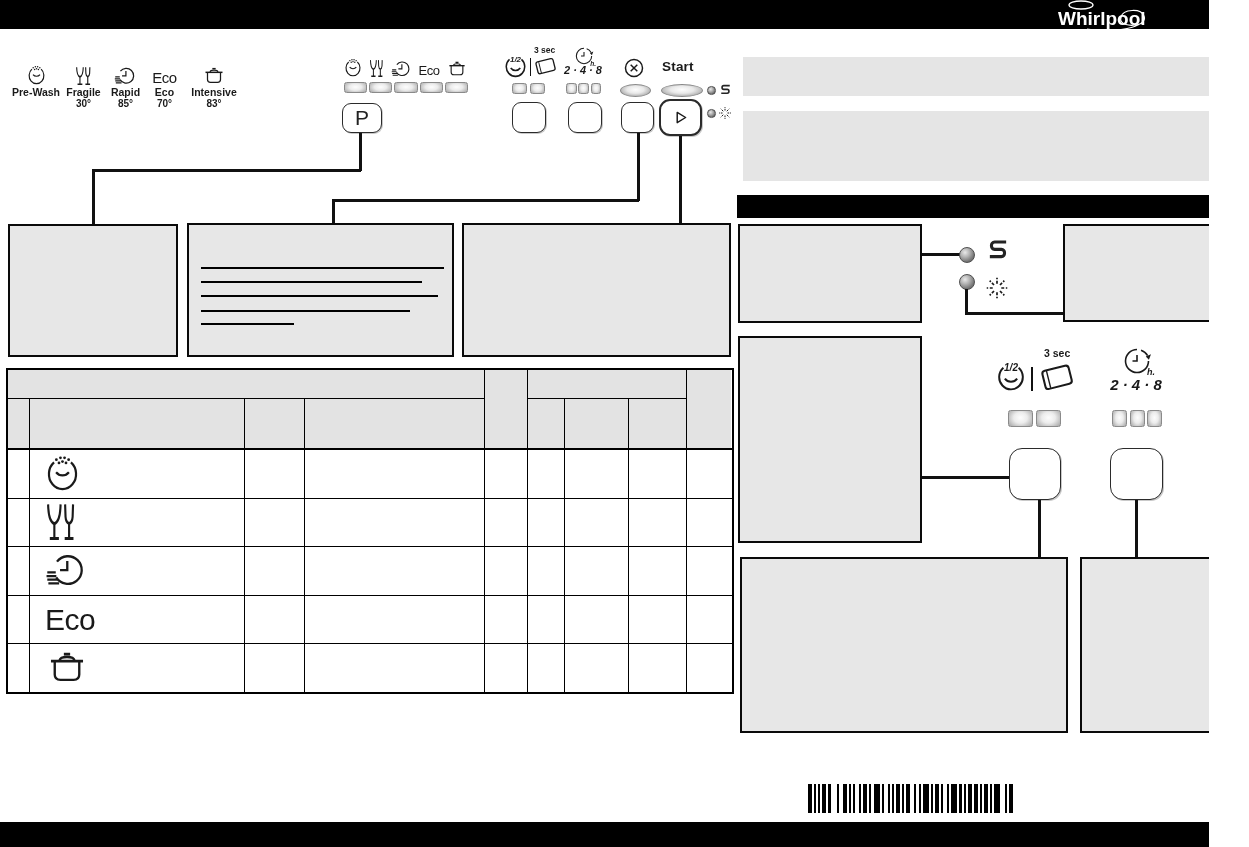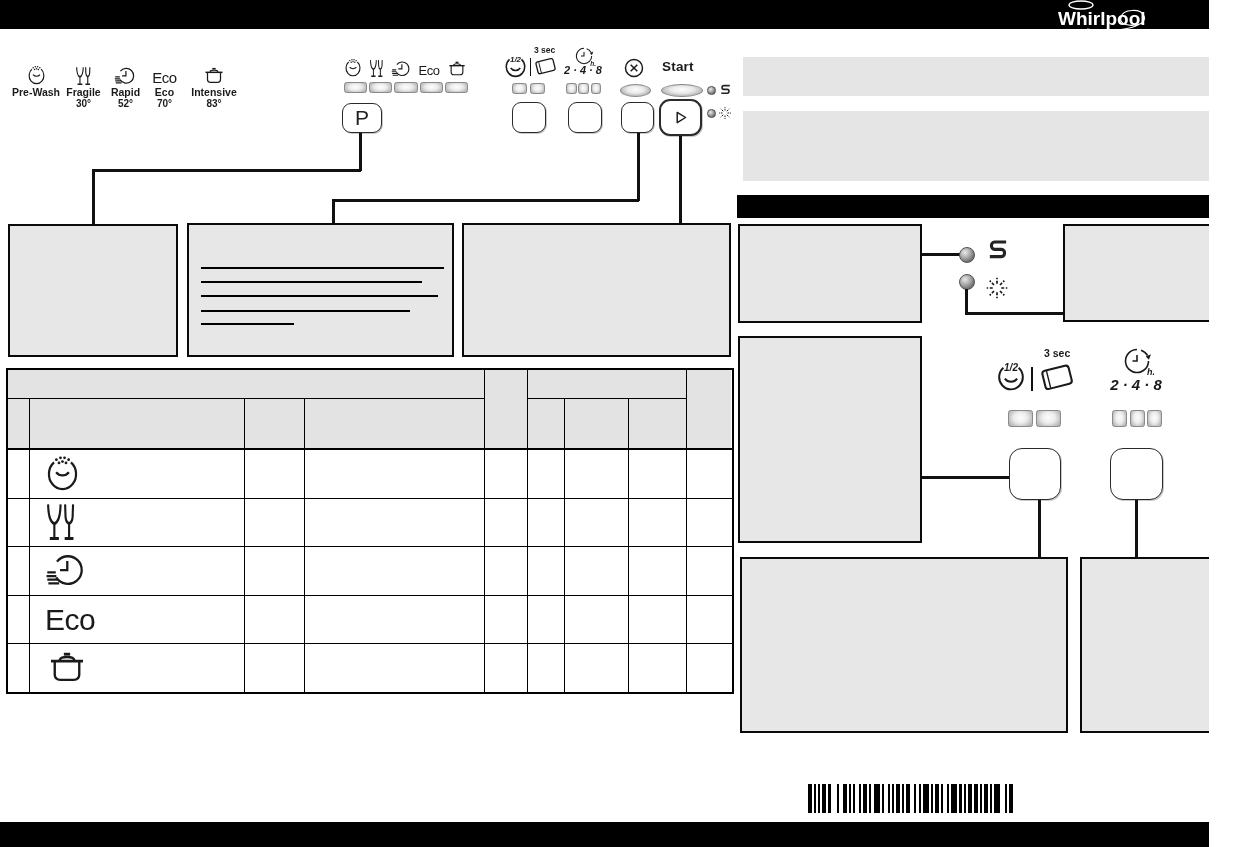--- a/index.html
+++ b/index.html
@@ -153,21 +153,21 @@
       <div class="leg-name">Fragile</div>
       <div class="leg-temp">30°</div>
     </div>
     <div class="leg-item" style="width:41px;">
       <div class="leg-icon">
         <svg class="ic" width="23" height="20" viewBox="0 0 28 24">
             <use href="#sym-rapid"></use>
           </svg>
       </div>
       <div class="leg-name">Rapid</div>
-      <div class="leg-temp">52°</div>
+      <div class="leg-temp">85°</div>
     </div>
     <div class="leg-item" style="width:37px;">
       <div class="leg-icon">
         <span class="eco-txt" style="font-size:15px;">Eco</span>
       </div>
       <div class="leg-name">Eco</div>
       <div class="leg-temp">70°</div>
     </div>
     <div class="leg-item" style="width:62px;">
       <div class="leg-icon">

